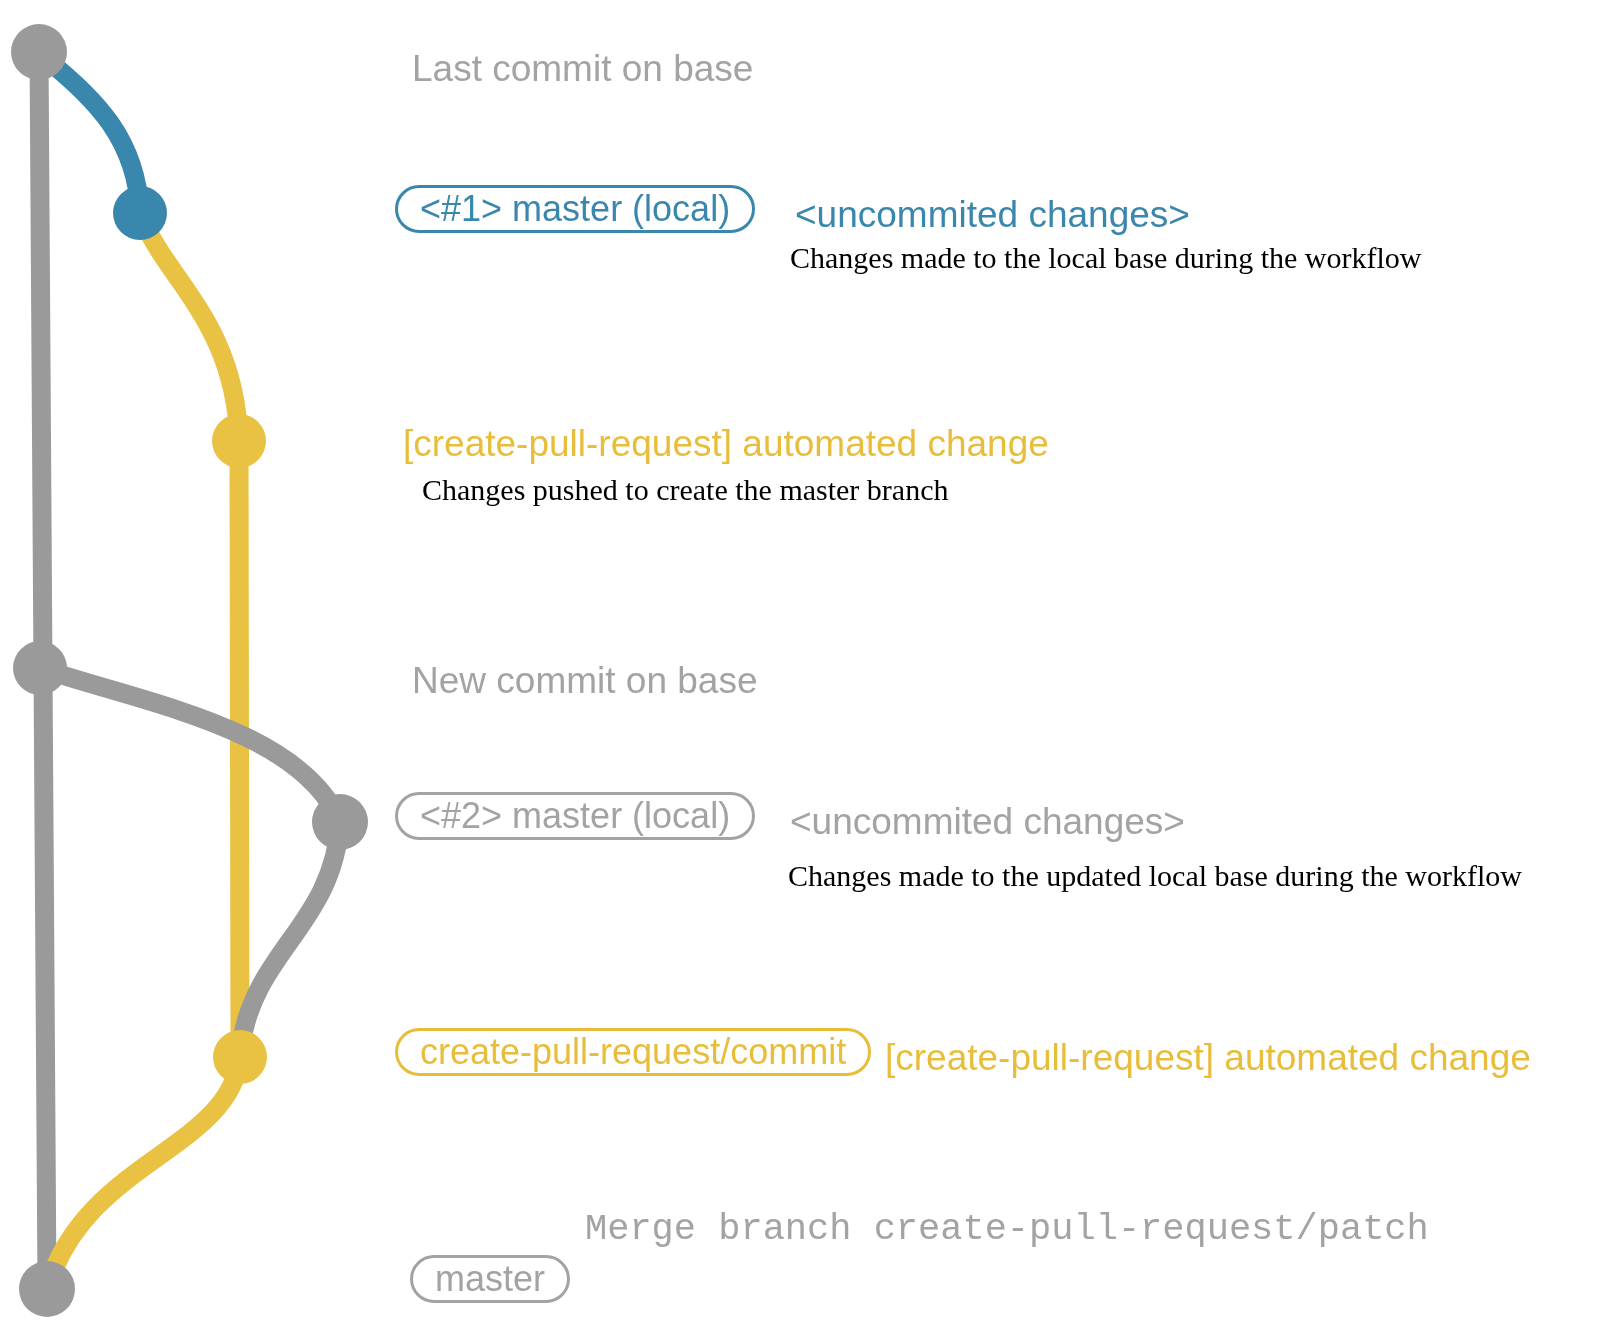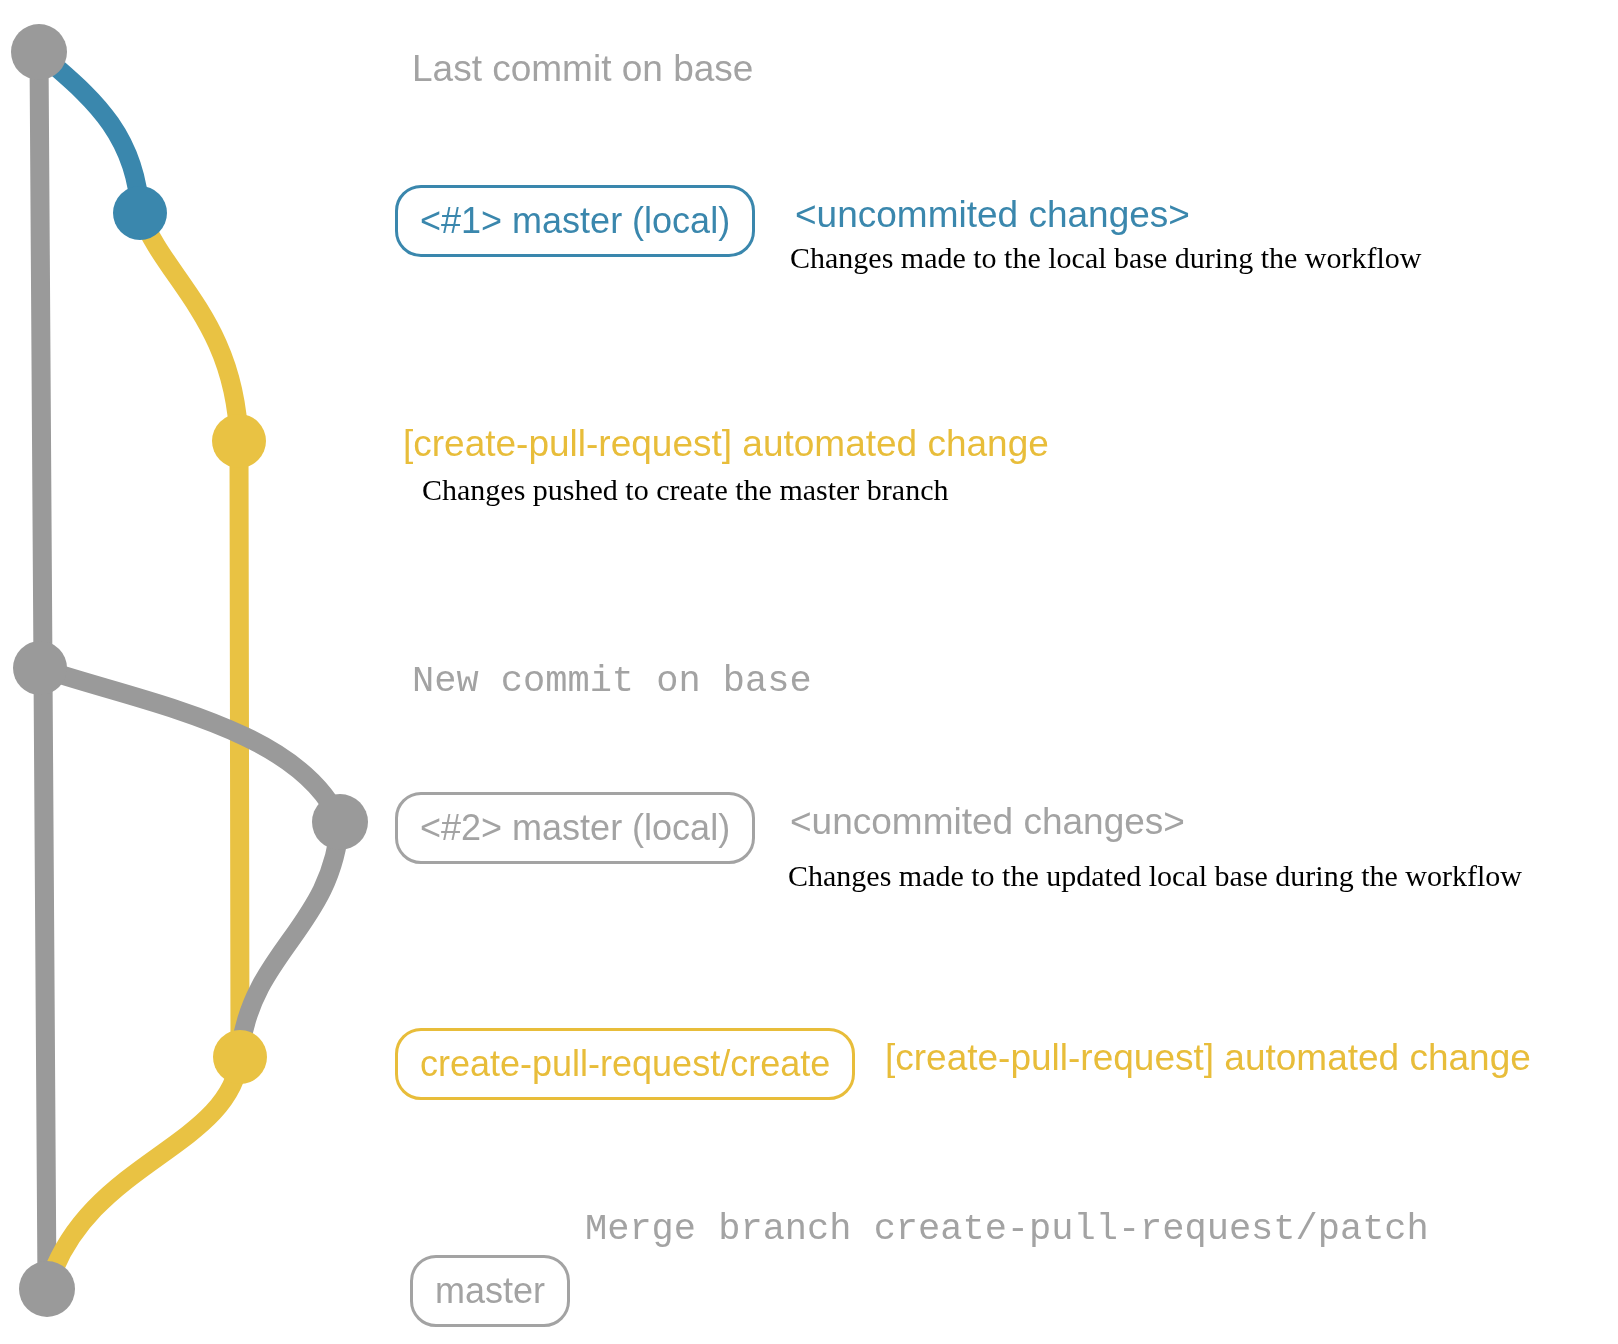--- a/index.html
+++ b/index.html
@@ -49,21 +49,21 @@
     font-family: "Liberation Serif", serif;
     font-size: 30px;
     line-height: 38px;
     white-space: nowrap;
     color: var(--annotation);
   }
   .badge {
     position: absolute;
     display: inline-flex;
     align-items: center;
-    height: 72px;
+    height: 48px;
     padding: 0 22px;
     box-sizing: border-box;
     border: 3px solid;
     border-radius: 26px;
     font-size: 36px;
     white-space: nowrap;
     background: transparent;
   }
   .badge-blue   { color: var(--blue);        border-color: var(--blue); }
   .badge-gray   { color: var(--gray_text);   border-color: var(--gray_text); }
@@ -101,25 +101,25 @@
 
   <div class="label" style="left:412px; top:31px;">Last commit on base</div>
 
   <div class="badge badge-blue" style="left:395px; top:185px;">&lt;#1&gt; master (local)</div>
   <div class="msg msg-blue" style="left:795px; top:193px;">&lt;uncommited changes&gt;</div>
   <div class="desc" style="left:790px; top:239px;">Changes made to the local base during the workflow</div>
 
   <div class="msg msg-yellow" style="left:403px; top:422px;">[create-pull-request] automated change</div>
   <div class="desc" style="left:422px; top:471px;">Changes pushed to create the master branch</div>
 
-  <div class="label" style="left:412px; top:643px;font-family:Liberation Mono, monospace;">New commit on base</div>
+  <div class="label" style="left:412px; top:643px;">New commit on base</div>
 
   <div class="badge badge-gray" style="left:395px; top:792px;">&lt;#2&gt; master (local)</div>
   <div class="msg msg-gray" style="left:790px; top:800px;">&lt;uncommited changes&gt;</div>
   <div class="desc" style="left:788px; top:857px;">Changes made to the updated local base during the workflow</div>
 
-  <div class="badge badge-yellow" style="left:395px; top:1028px;">create-pull-request/create</div>
+  <div class="badge badge-yellow" style="left:395px; top:1028px;">create-pull-request/commit</div>
   <div class="msg msg-yellow" style="left:885px; top:1036px;">[create-pull-request] automated change</div>
 
   <div class="badge badge-gray" style="left:410px; top:1255px;">master</div>
   <div class="msg msg-gray" style="left:585px; top:1207px;font-family:Liberation Mono, monospace;">Merge branch create-pull-request/patch</div>
 
 </div>
 
 </body></html>

